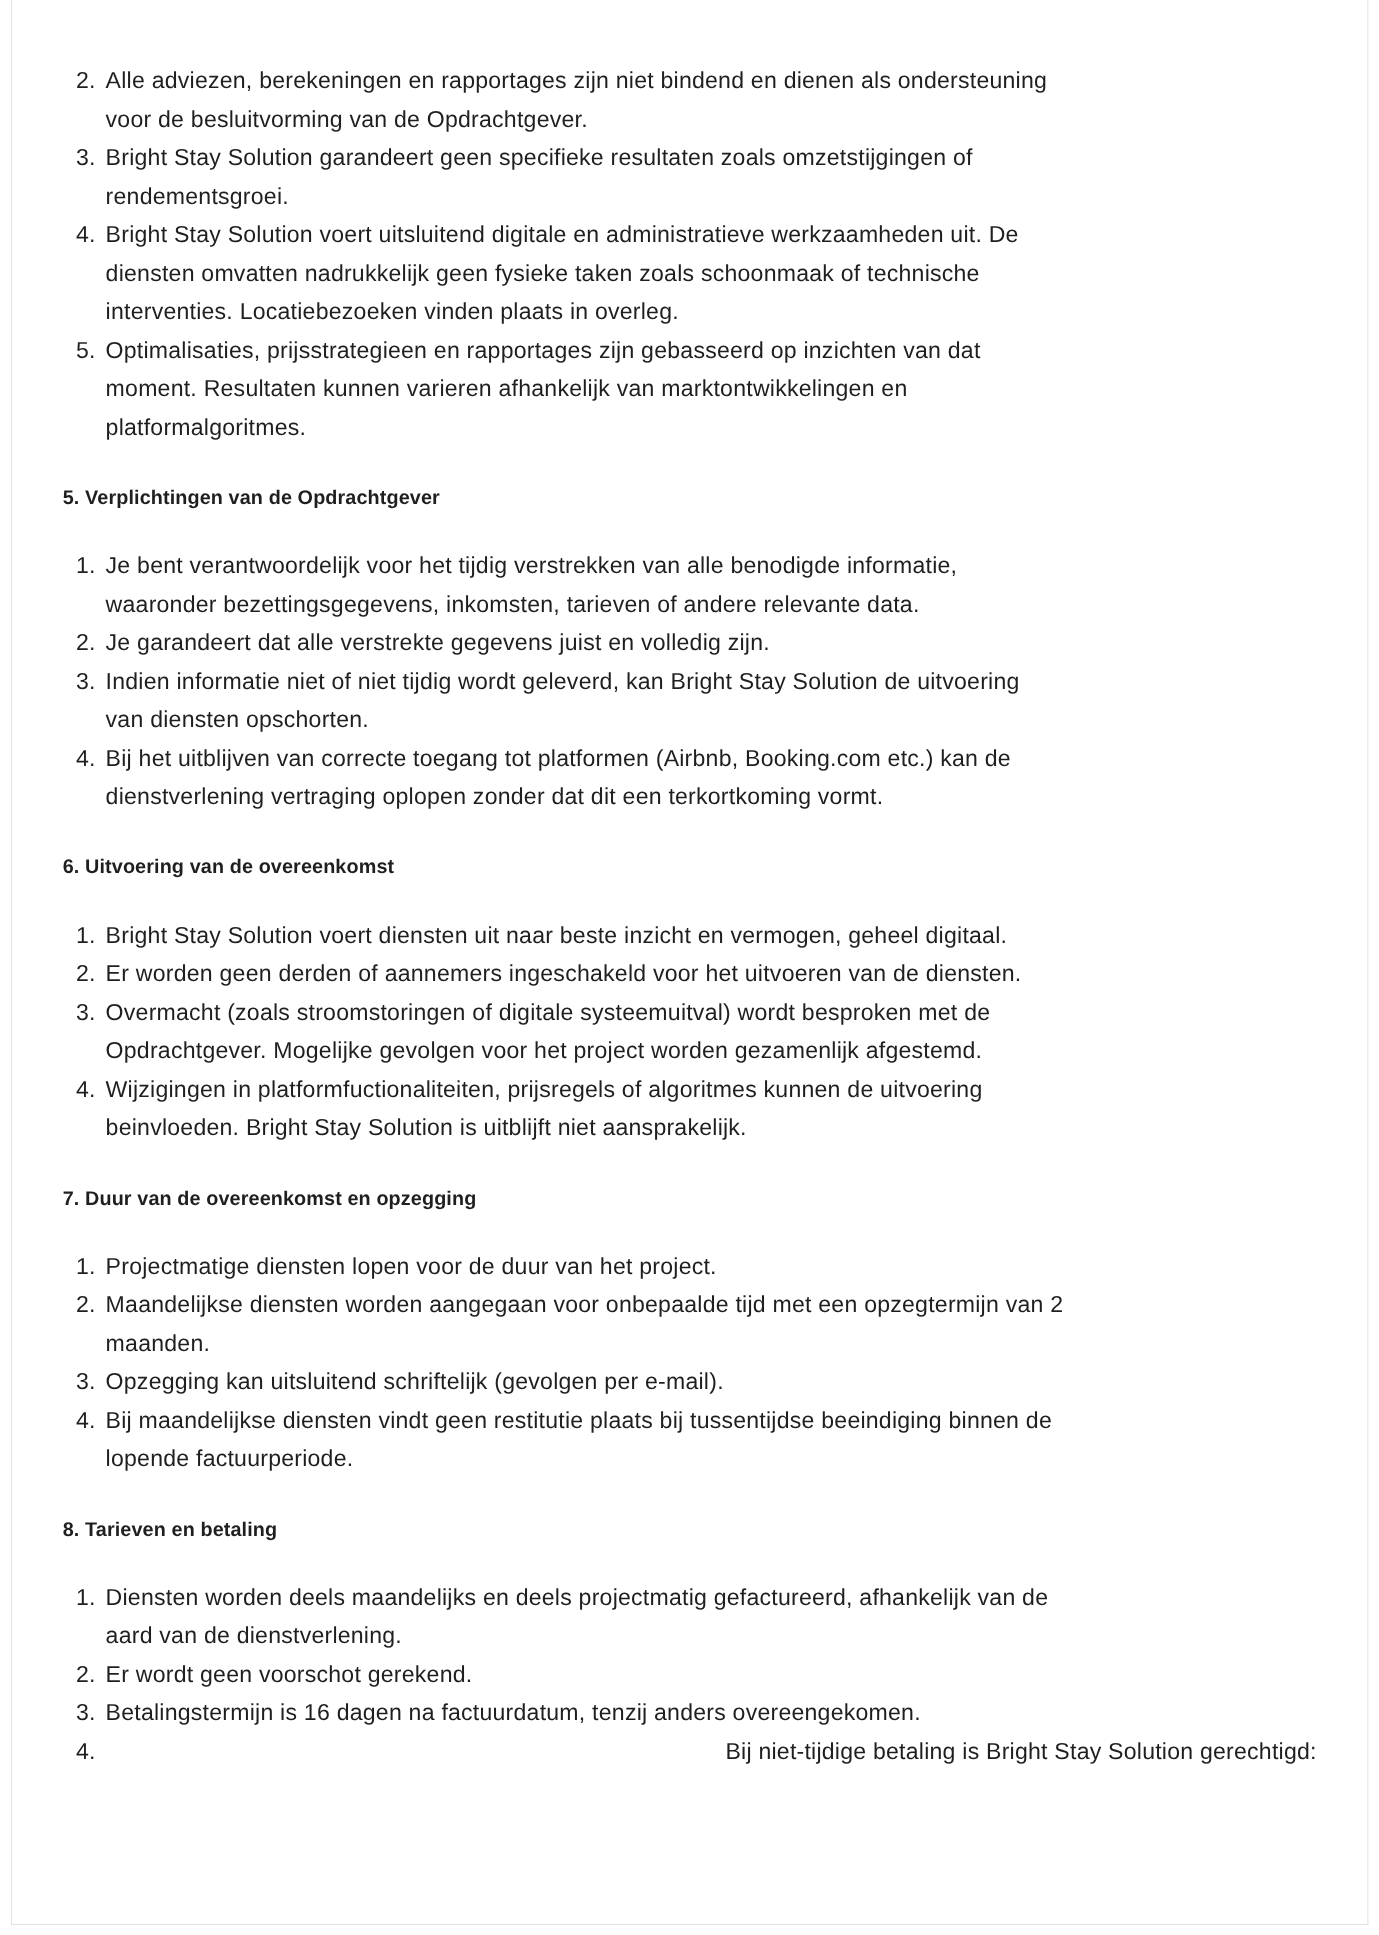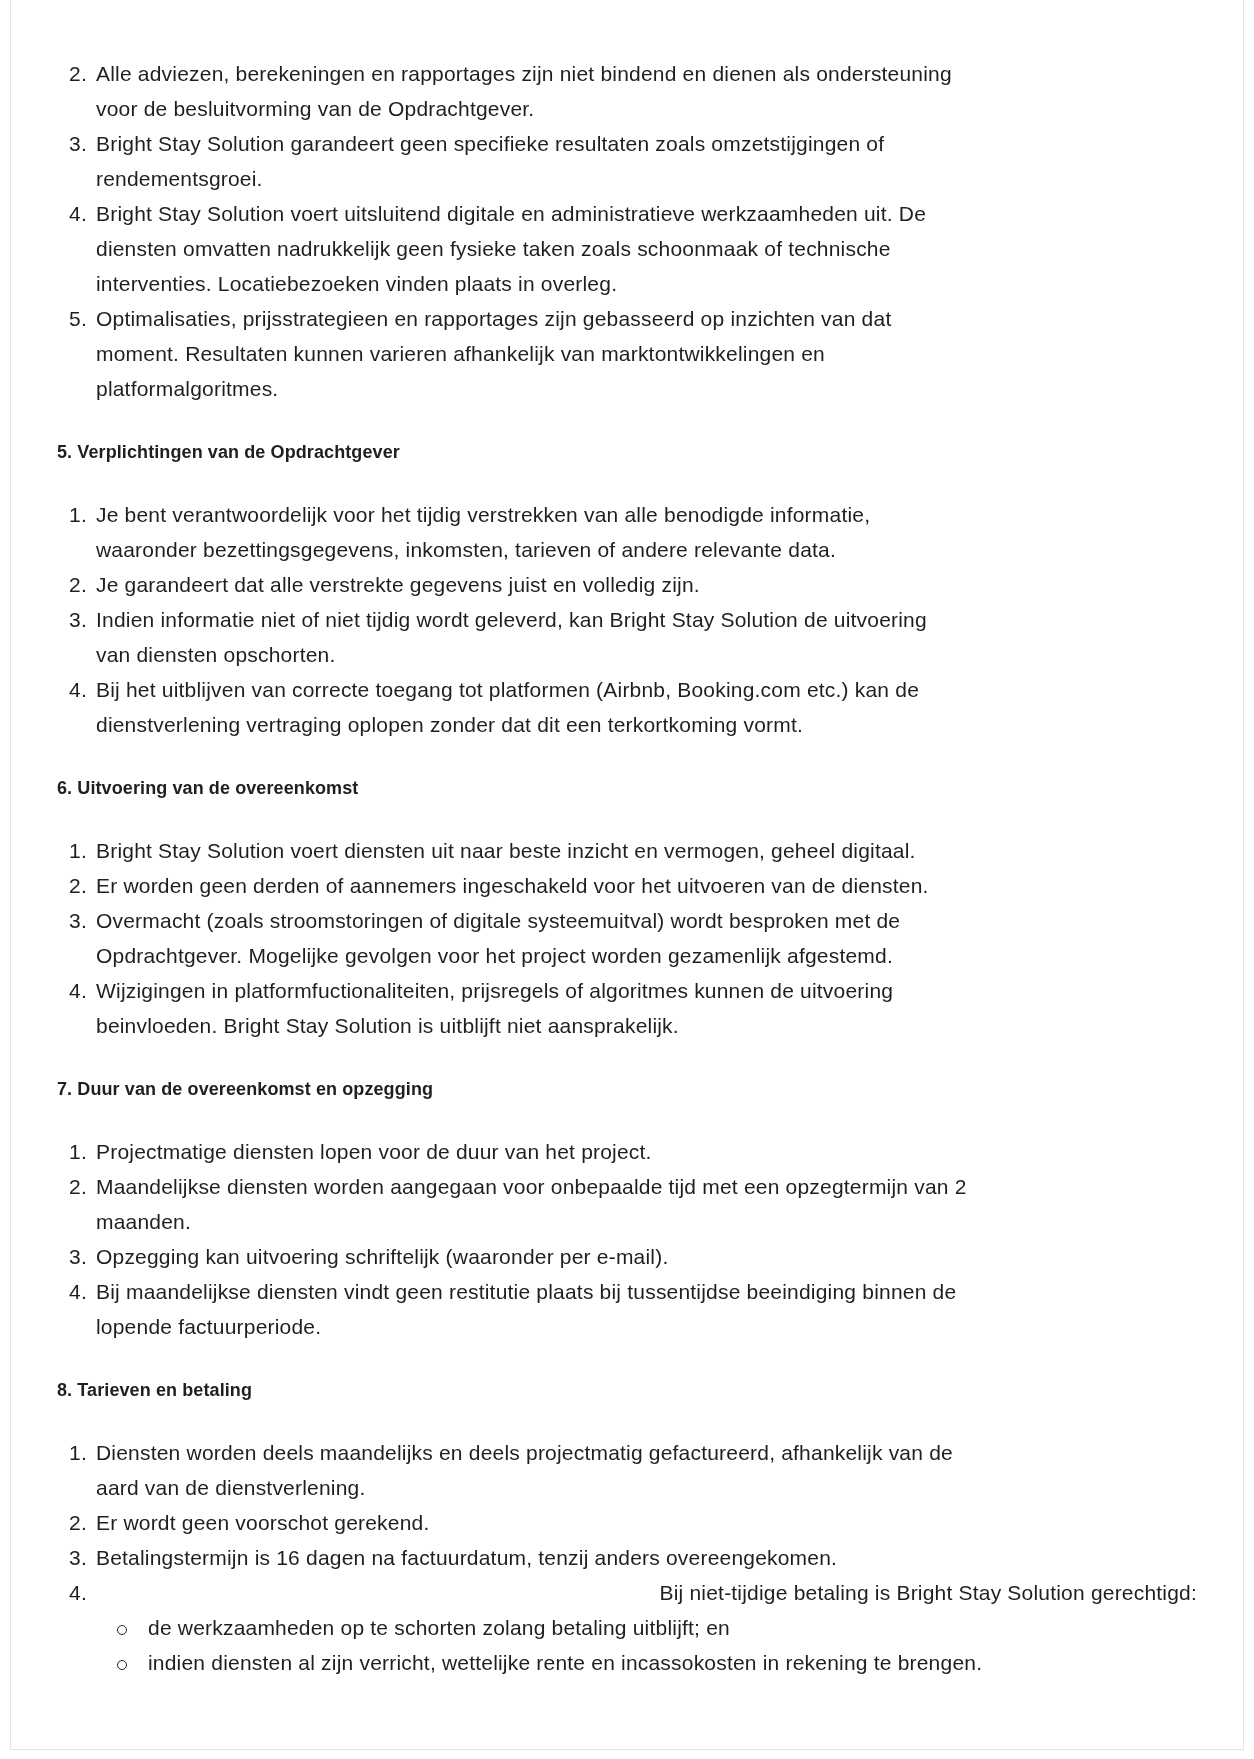--- a/index.html
+++ b/index.html
@@ -165,21 +165,21 @@
       <span class="num">1.</span>
       <span class="txt">Projectmatige diensten lopen voor de duur van het project.</span>
     </div>
     <div class="li">
       <span class="num">2.</span>
       <span class="txt">Maandelijkse diensten worden aangegaan voor onbepaalde tijd met een opzegtermijn van 2
 maanden.</span>
     </div>
     <div class="li">
       <span class="num">3.</span>
-      <span class="txt">Opzegging kan uitvoering schriftelijk (waaronder per e-mail).</span>
+      <span class="txt">Opzegging kan uitsluitend schriftelijk (gevolgen per e-mail).</span>
     </div>
     <div class="li">
       <span class="num">4.</span>
       <span class="txt">Bij maandelijkse diensten vindt geen restitutie plaats bij tussentijdse beeindiging binnen de
 lopende factuurperiode.</span>
     </div>
   </div>
 
   <h2 class="heading">8. Tarieven en betaling</h2>
   <div class="list">
@@ -193,27 +193,17 @@
       <span class="txt">Er wordt geen voorschot gerekend.</span>
     </div>
     <div class="li">
       <span class="num">3.</span>
       <span class="txt">Betalingstermijn is 16 dagen na factuurdatum, tenzij anders overeengekomen.</span>
     </div>
     <div class="li">
       <span class="num">4.</span>
       <div class="txt-wrap">
         <span class="txt">Bij niet-tijdige betaling is Bright Stay Solution gerechtigd:</span>
-        <div class="sub">
-          <div class="sli">
-            <span class="bullet"></span>
-            <span class="stxt">de werkzaamheden op te schorten zolang betaling uitblijft; en</span>
-          </div>
-          <div class="sli">
-            <span class="bullet"></span>
-            <span class="stxt">indien diensten al zijn verricht, wettelijke rente en incassokosten in rekening te brengen.</span>
-          </div>
-        </div>
       </div>
     </div>
   </div>
 
 </div>
 
 </body></html>

